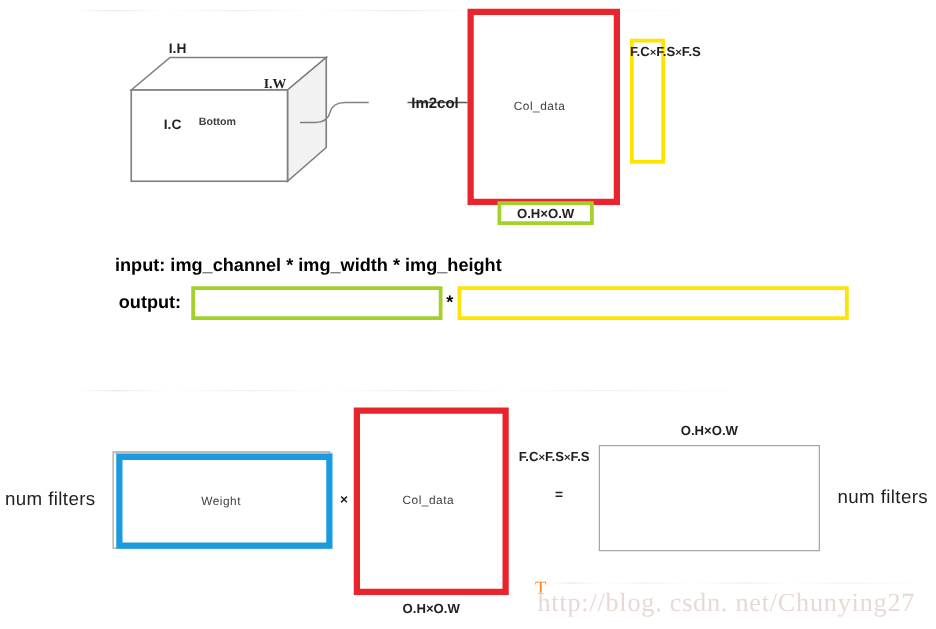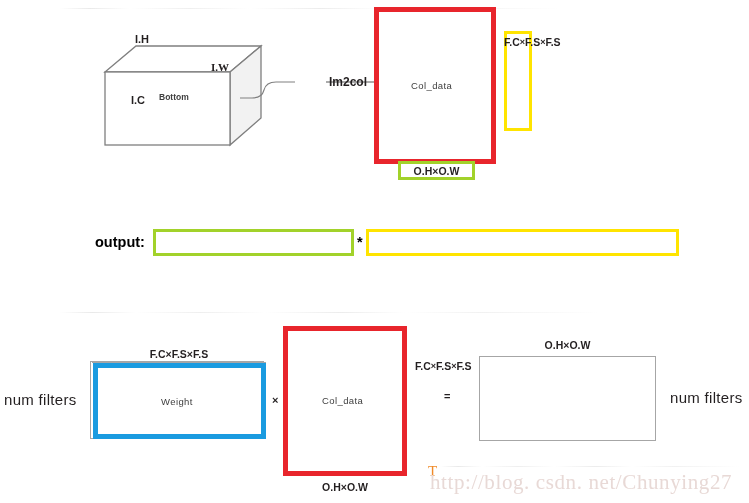--- a/index.html
+++ b/index.html
@@ -183,39 +183,39 @@
 
   <div class="abs yellow-box" style="left:504px; top:31px; width:28px; height:100px;"></div>
   <div class="abs stack" style="left:504px; top:37px; width:28px;">
     <span>F.C</span>
     <span class="x">×</span>
     <span>F.S</span>
     <span class="x">×</span>
     <span>F.S</span>
   </div>
 
+  <div class="abs formula" style="left:92px; top:205px;">input: img_channel * img_width * img_height</div>
 
   <div class="abs formula" style="left:95px; top:234px;">output:</div>
 
   <div class="abs green-box" style="left:153px; top:229px; width:201px; height:27px;"></div>
 
   <div class="abs formula" style="left:357px; top:234px;">*</div>
 
   <div class="abs yellow-box" style="left:366px; top:229px; width:313px; height:27px;"></div>
 
   <div class="abs numfilters" style="left:4px; top:391px;">num  filters</div>
 
   <div class="abs inner-gray-box" style="left:90px; top:361px; width:174px; height:78px;"></div>
 
   <div class="abs blue-box" style="left:93px; top:363px; width:173px; height:76px;"></div>
 
   <div class="abs lbl box-inner-label" style="left:161px; top:397px;">Weight</div>
 
   <div class="abs" style="left:92px; top:362px; width:174px; height:1px; background:#a6a6a6;"></div>
-  <div class="abs lbl box-caption" style="left:92px; top:349px; width:174px;">F.C×F.S×F.S</div>
 
   <div class="abs op" style="left:272px; top:394px;">×</div>
 
   <div class="abs red-box" style="left:283px; top:326px; width:124px; height:150px;"></div>
 
   <div class="abs lbl box-inner-label" style="left:322px; top:396px;">Col_data</div>
 
   <div class="abs lbl box-caption" style="left:283px; top:482px; width:124px;">O.H×O.W</div>
 
   <div class="abs stack" style="left:415px; top:361px; width:26px;">

